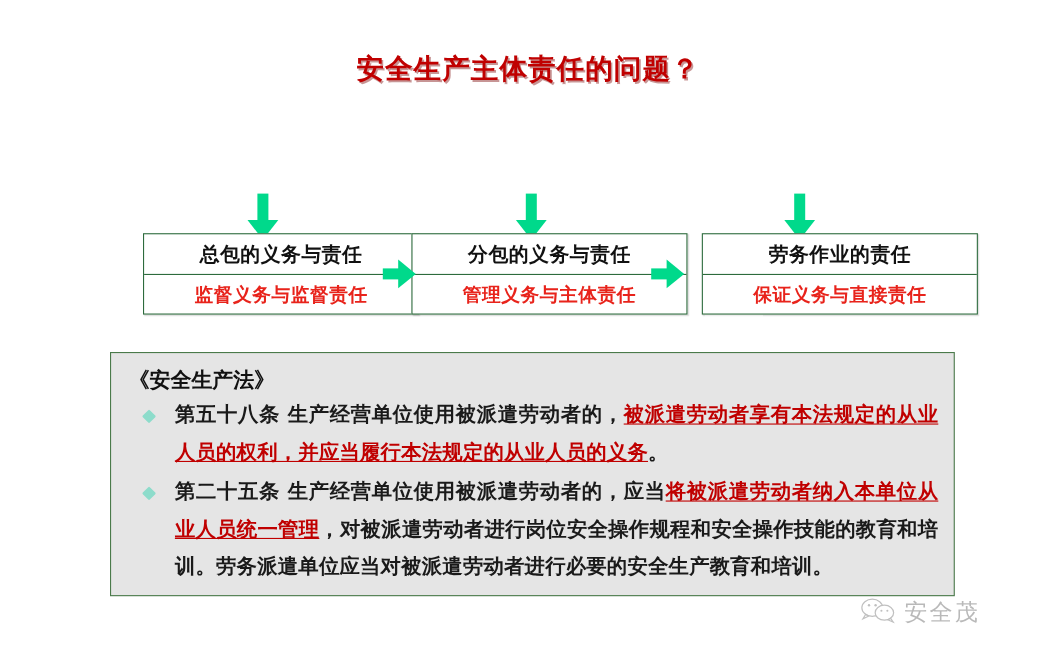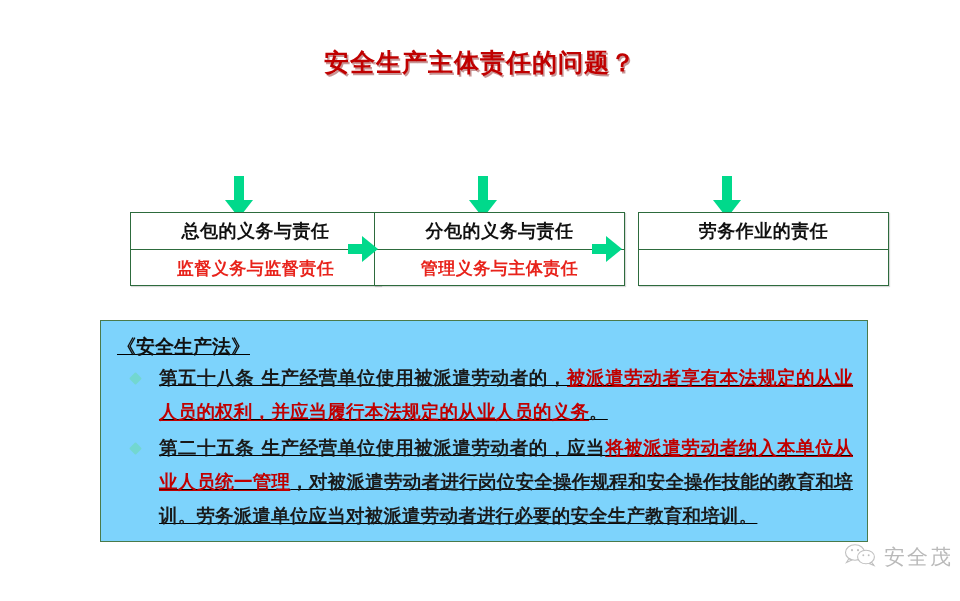--- a/index.html
+++ b/index.html
@@ -162,24 +162,23 @@
   .ar1 { left: 592px; }
 
   
   .law-panel {
     position: absolute;
     left: 100px;
     top: 320px;
     width: 768px;
     height: 222px;
     border: 1.4px solid #4a7a4a;
-    background: #7dd3fc;
+    background: #e5e5e5;
     box-sizing: border-box;
     padding: 12px 14px 0 16px;
-    text-decoration: underline;
   }
   .law-title {
     font-size: 19px;
     font-weight: bold;
     color: #111111;
     line-height: 26px;
     margin-bottom: 2px;
   }
   .law-item {
     position: relative;
@@ -207,21 +206,21 @@
   }
   .law-text .hl {
     color: #c00000;
     text-decoration: underline;
     text-underline-offset: 2px;
   }
 
   
   .watermark {
     position: absolute;
-    left: 844px;
+    left: 782px;
     top: 543px;
     display: flex;
     align-items: center;
     opacity: 0.42;
   }
   .watermark .wm-text {
     font-size: 21px;
     color: #5a5a5a;
     font-weight: normal;
     letter-spacing: 2px;
@@ -266,20 +265,23 @@
           <span>分包的义务与责任</span>
         </div>
       <div class="sub">
           <span>管理义务与主体责任</span>
         </div>
     </div>
 
     <div class="node n2">
       <div class="head">
           <span>劳务作业的责任</span>
+        </div>
+      <div class="sub">
+          <span>保证义务与直接责任</span>
         </div>
     </div>
   </div>
 
   <div class="arrow-right ar0">
     <div class="shaft"></div>
       <div class="head"></div>
   </div>
   <div class="arrow-right ar1">
     <div class="shaft"></div>

